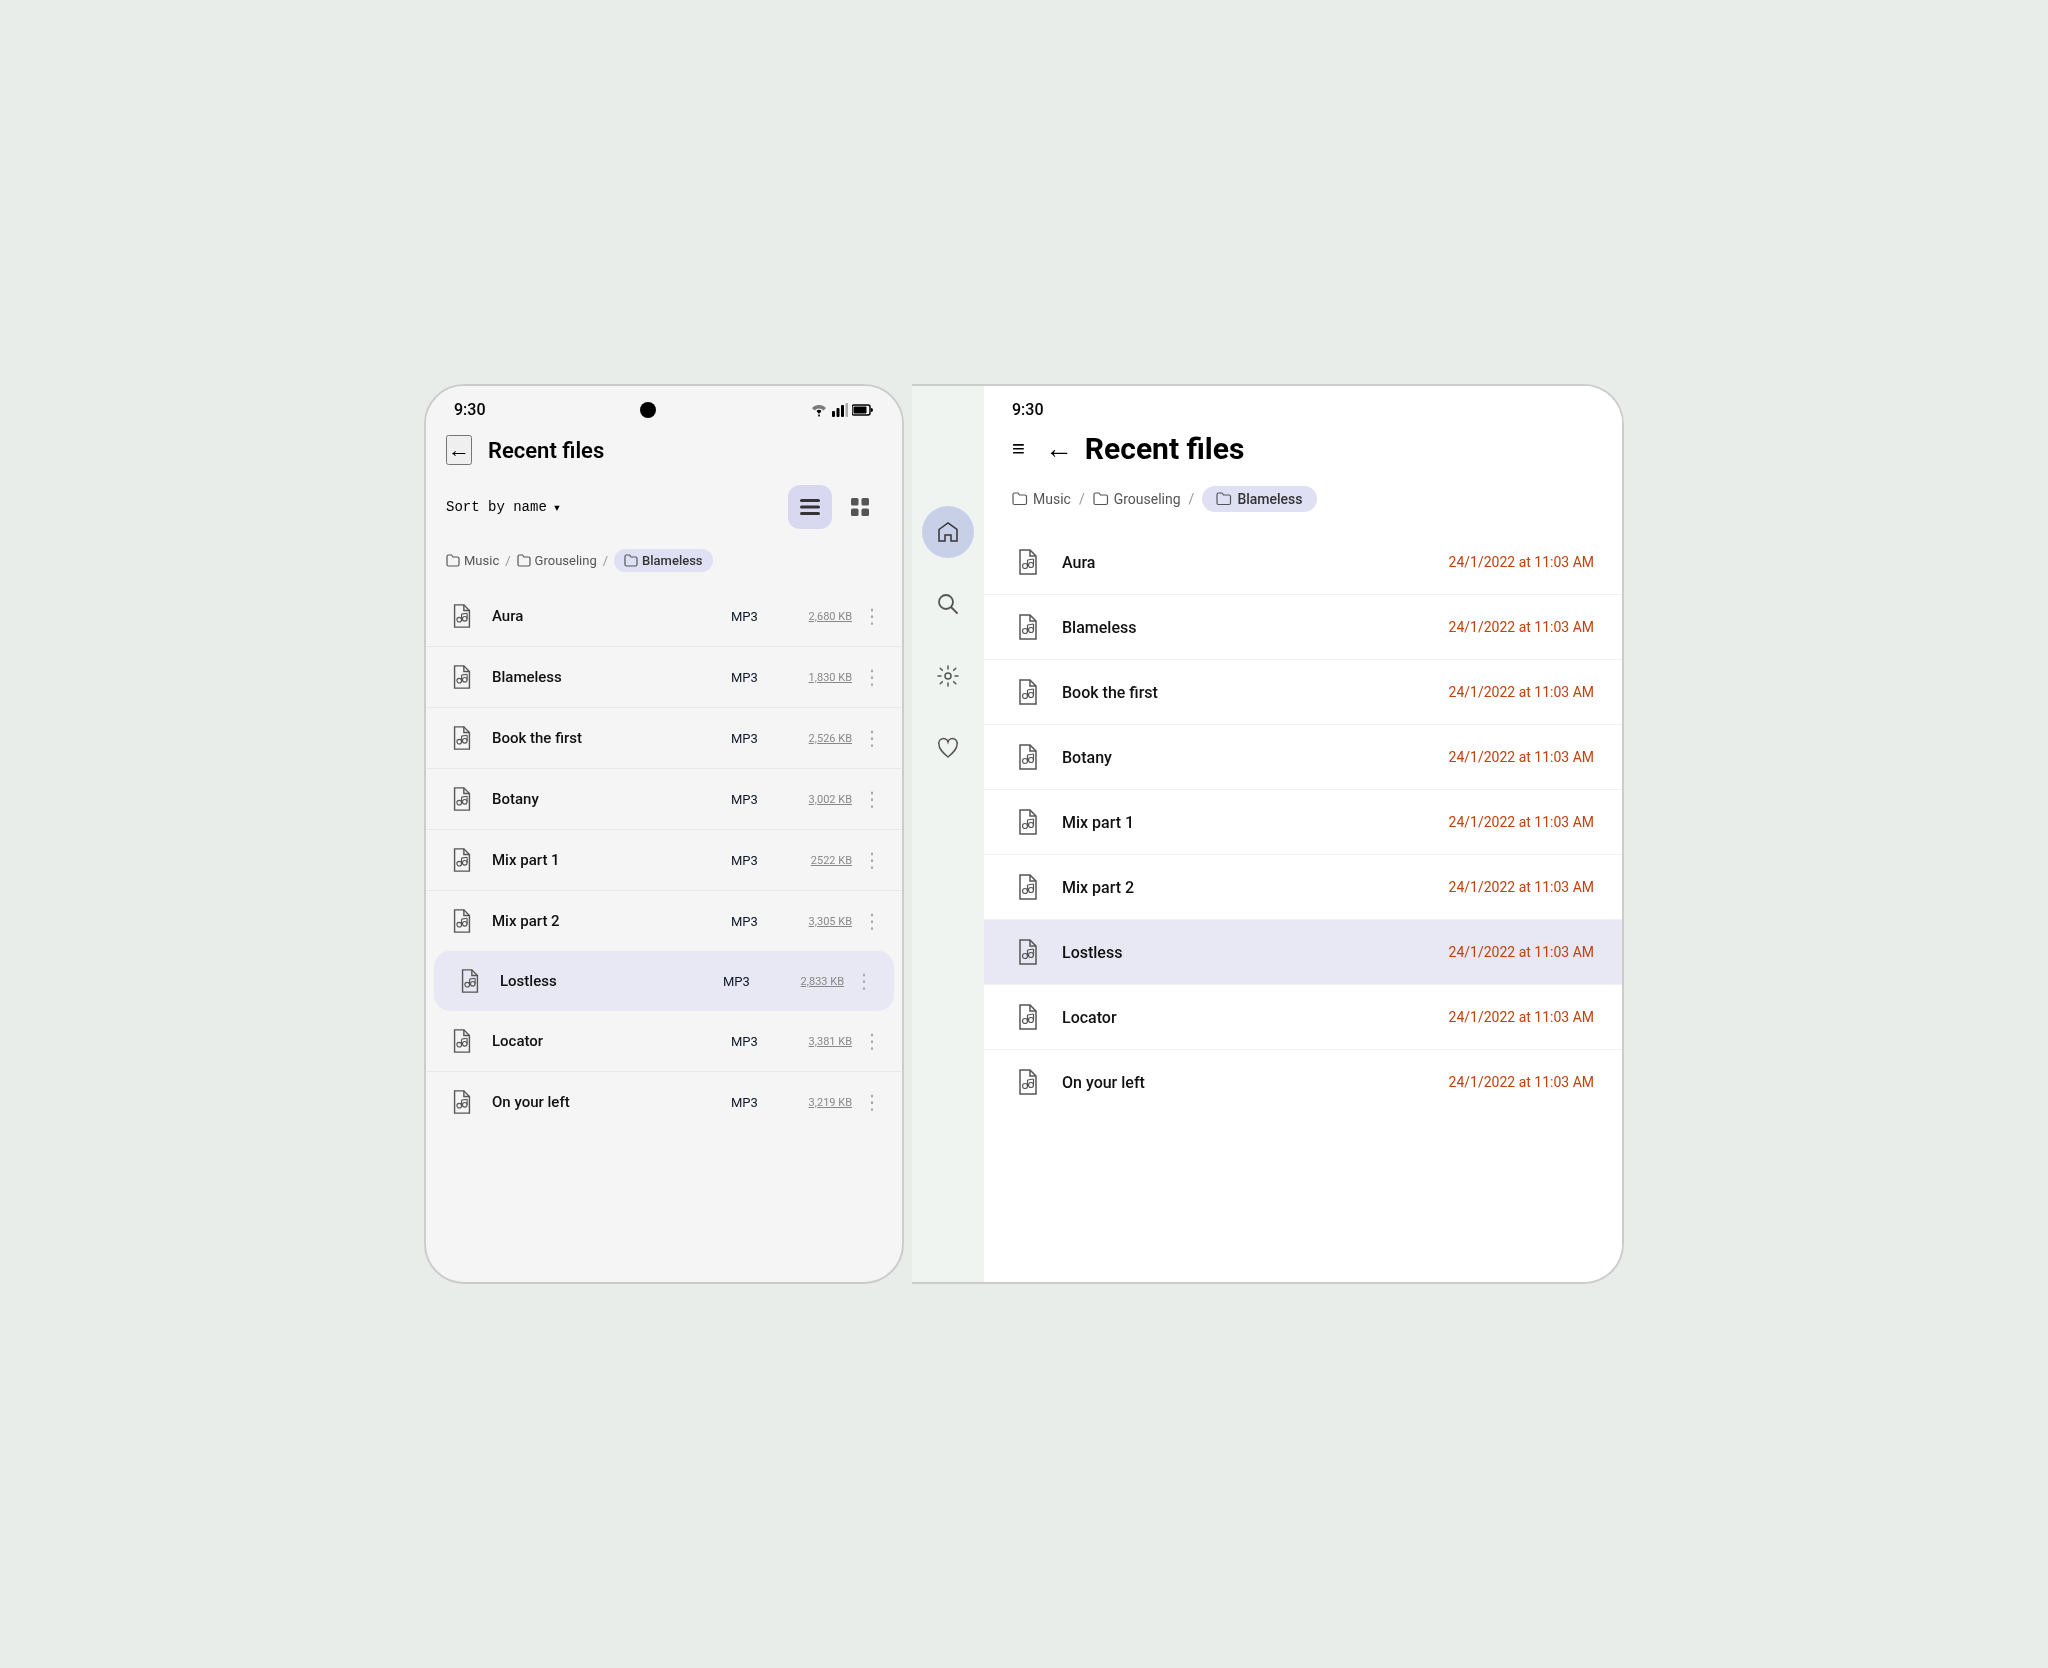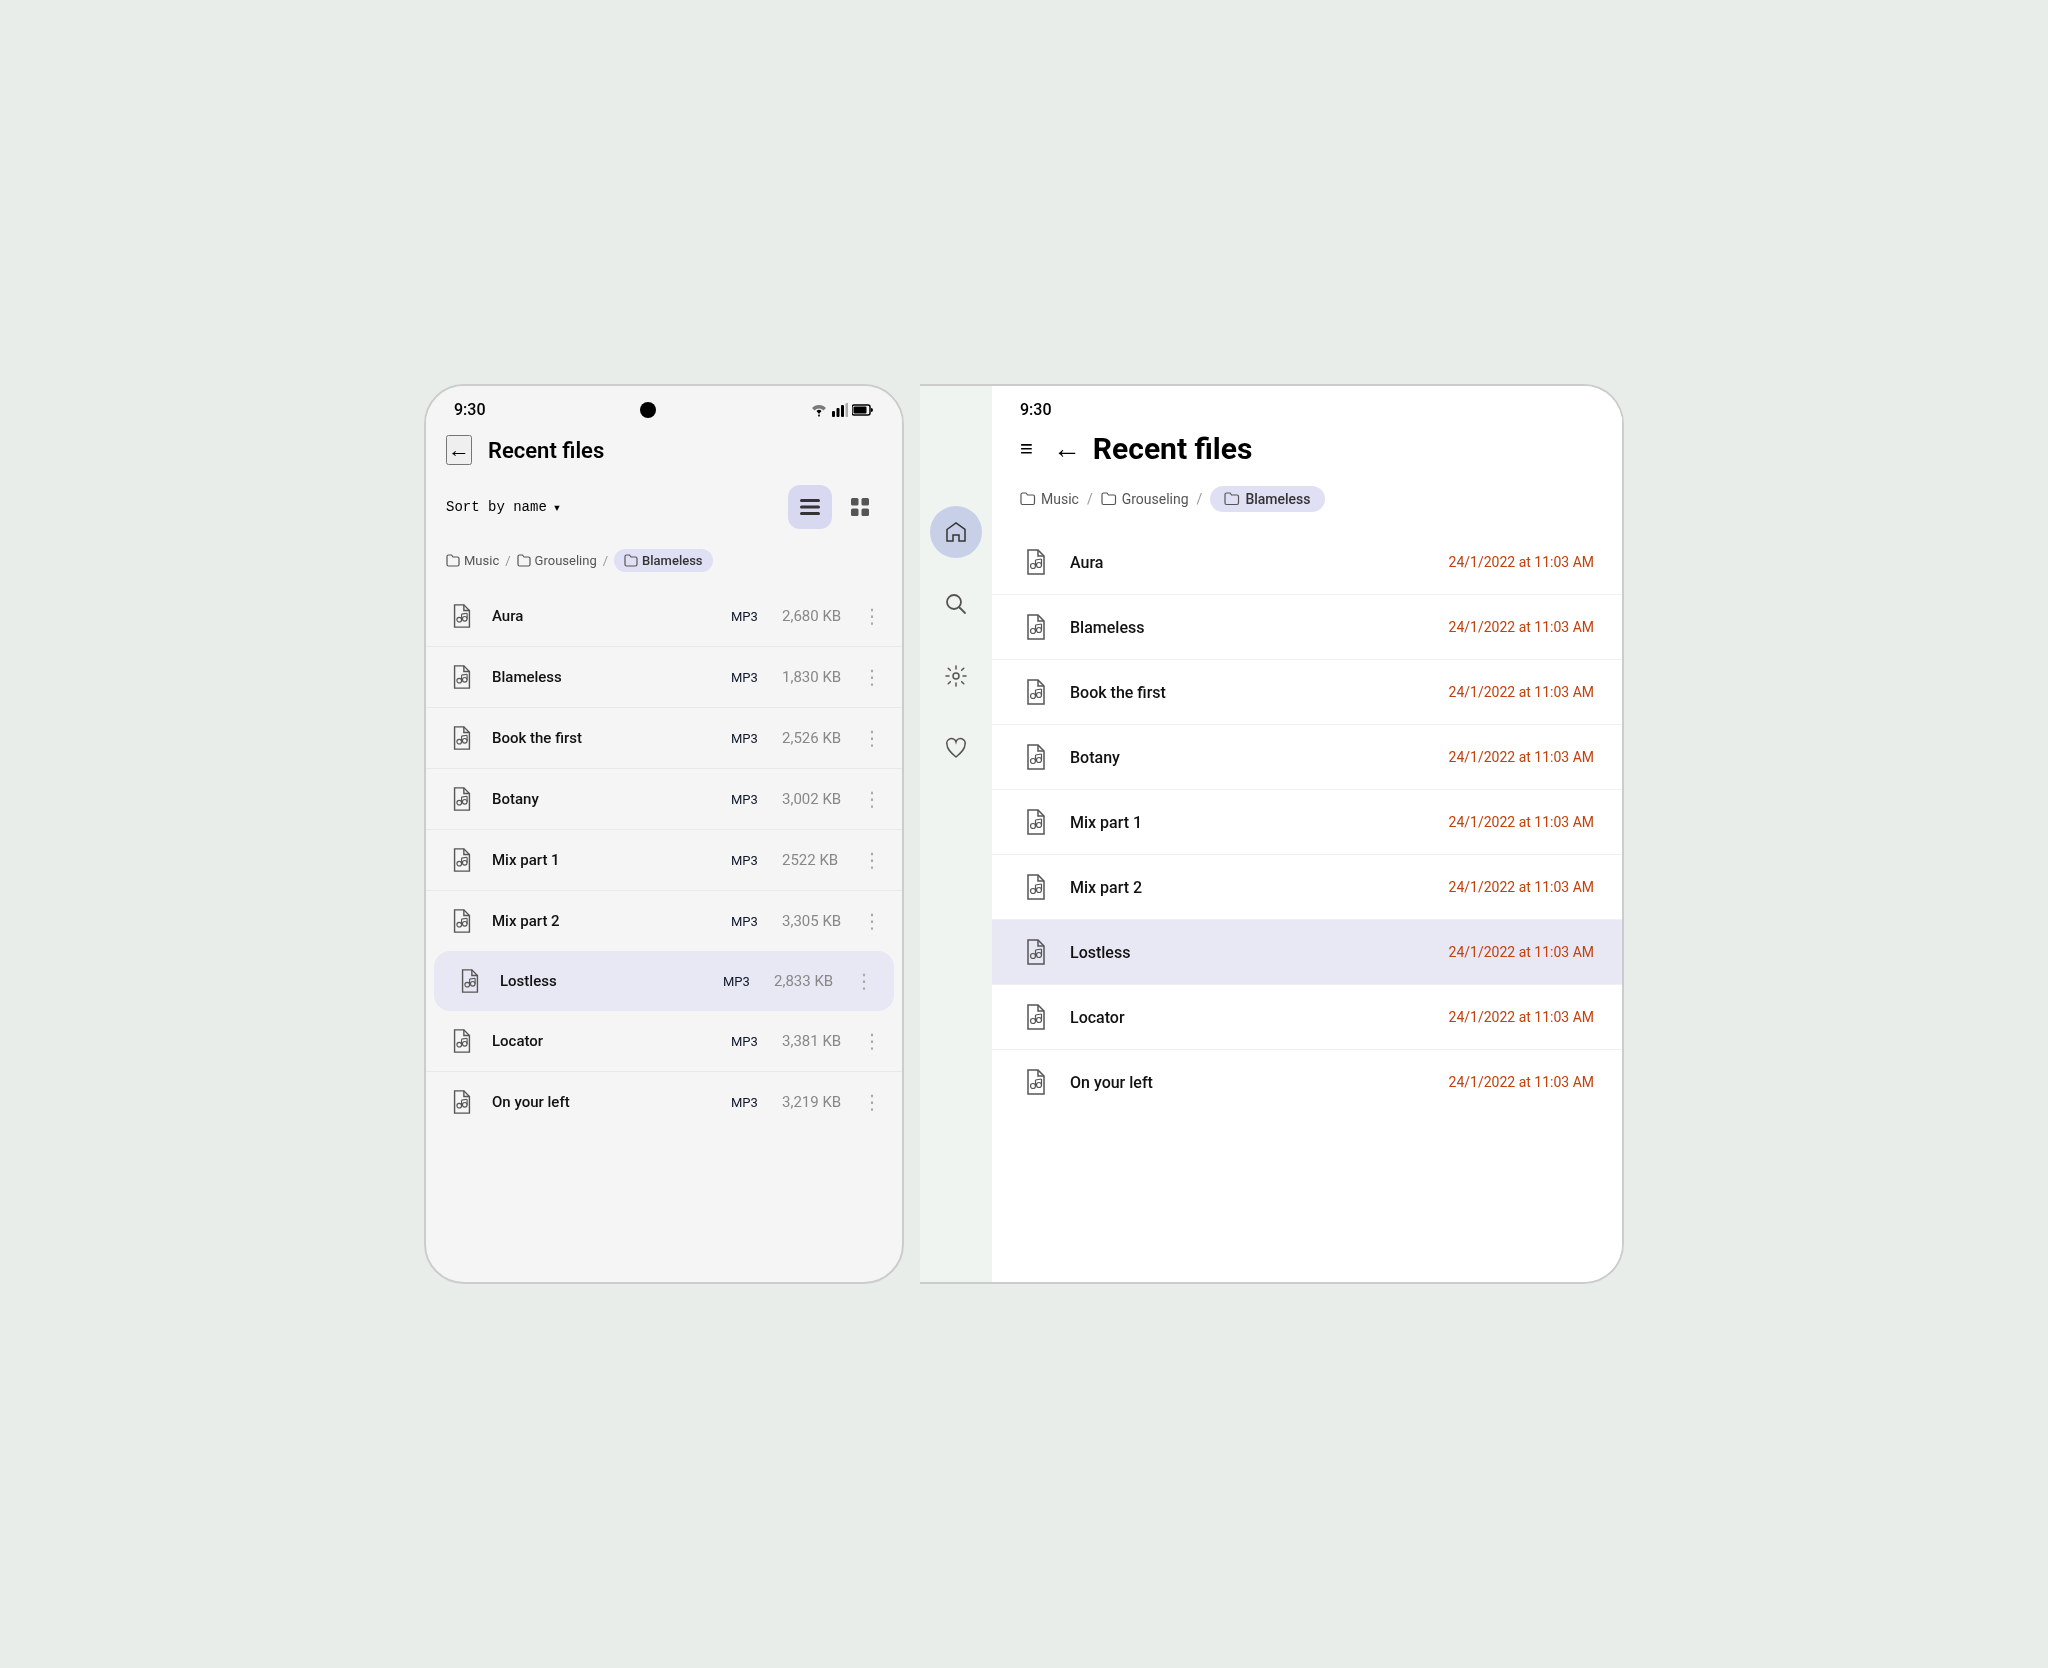--- a/index.html
+++ b/index.html
@@ -9,21 +9,21 @@
       justify-content: center;
       align-items: center;
       min-height: 100vh;
       font-family: 'Roboto', Arial, sans-serif;
       gap: 0;
       padding: 40px 20px;
     }
 
     .phones-container {
       display: flex;
-      gap: 16px;
+      gap: 8px;
       align-items: flex-start;
       width: 100%;
       max-width: 1200px;
     }
 
     
     .phone-mobile {
       width: 480px;
       min-height: 900px;
       background: #f5f5f5;
@@ -175,25 +175,26 @@
       font-weight: 500;
       color: #111;
     }
     .phone-mobile .file-type {
       font-size: 13px;
       color: #0f172a;
       margin-right: 16px;
       min-width: 35px;
     }
     .phone-mobile .file-size {
-      font-size: 15px;
+      font-size: 11px;
       color: #888;
       min-width: 70px;
-      text-align: left;
+      text-align: right;
       margin-right: 10px;
+      text-decoration: underline;
     }
     .phone-mobile .file-more {
       font-size: 20px;
       color: #aaa;
       cursor: pointer;
     }
 
     
     .phone-tablet {
       flex: 1;

